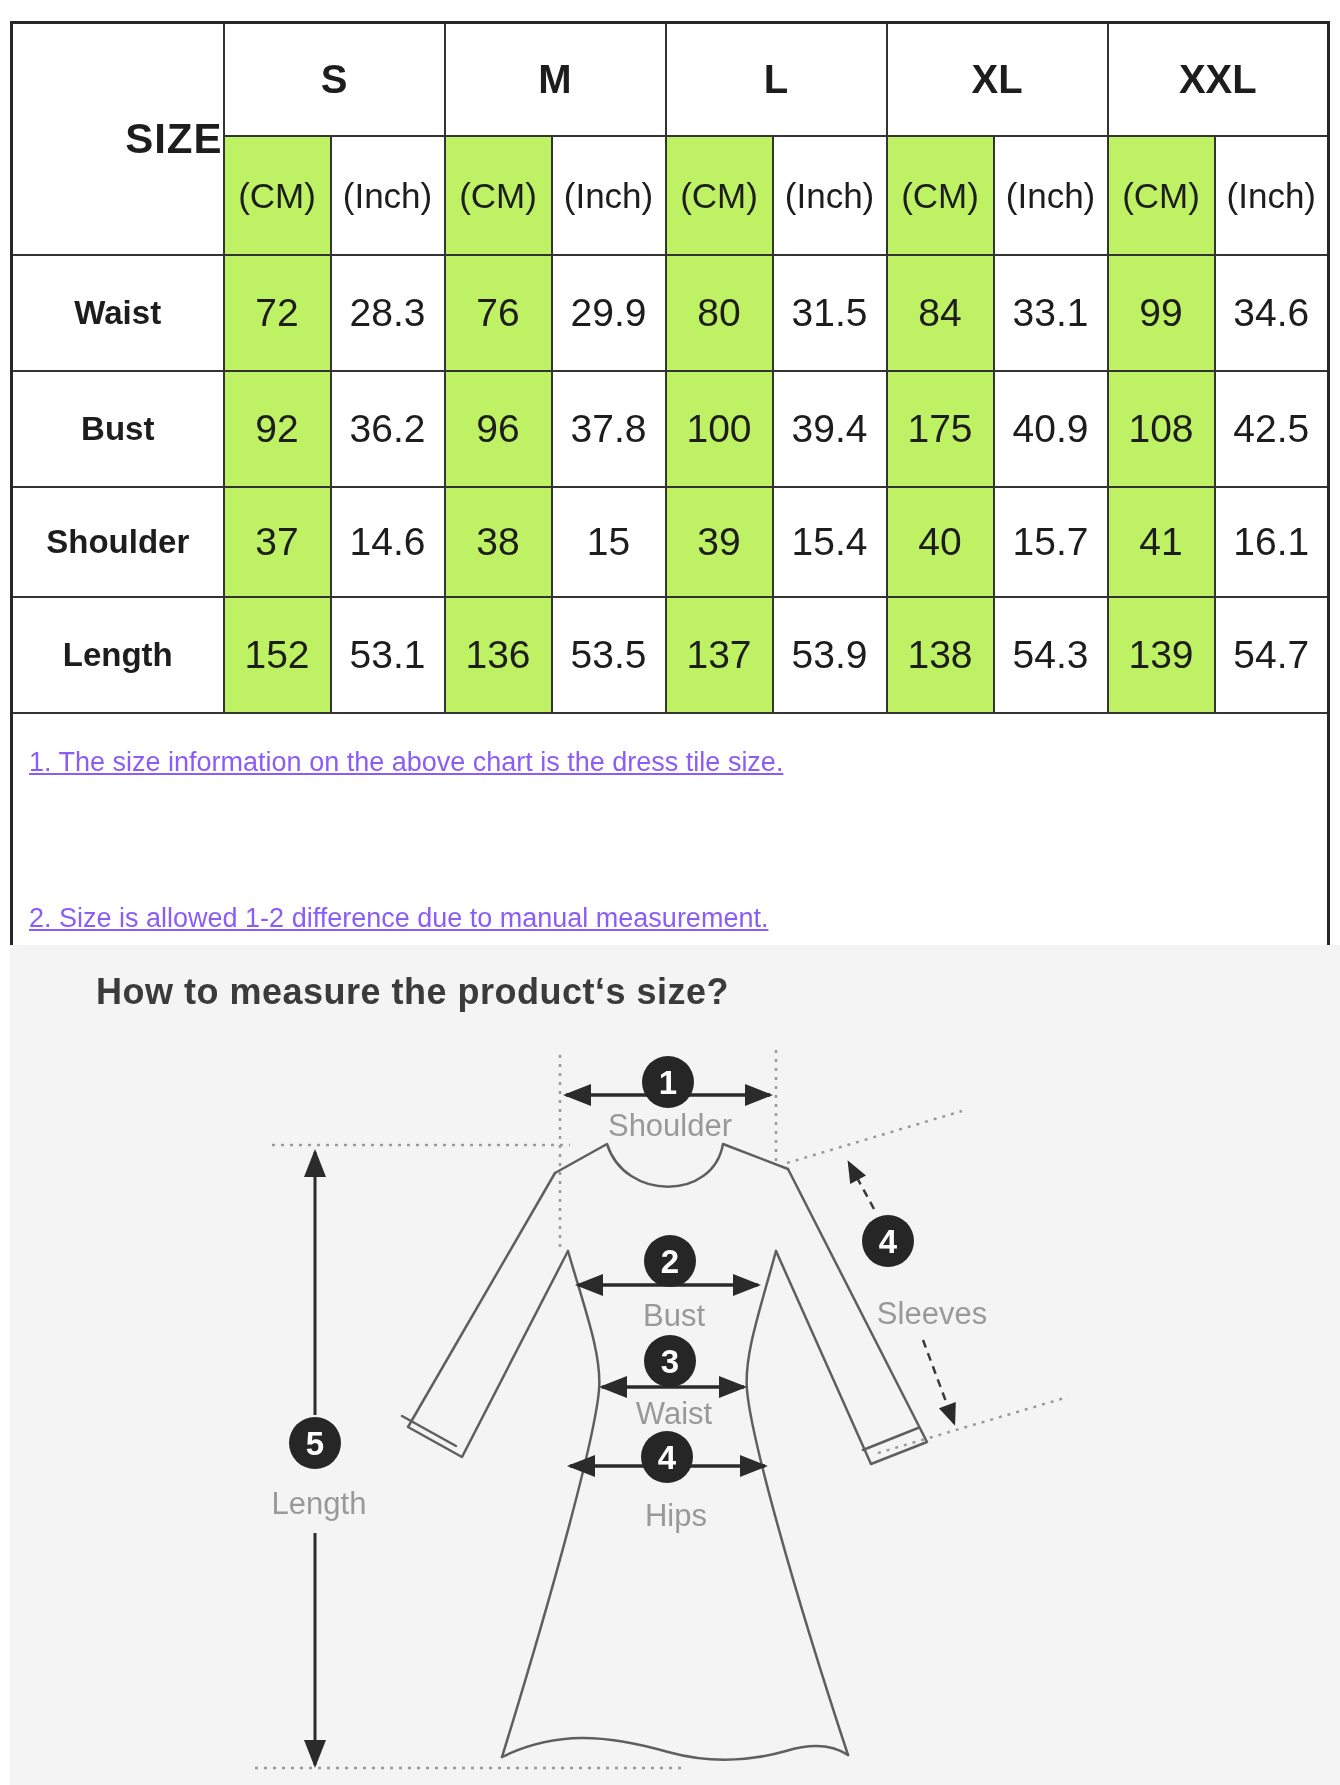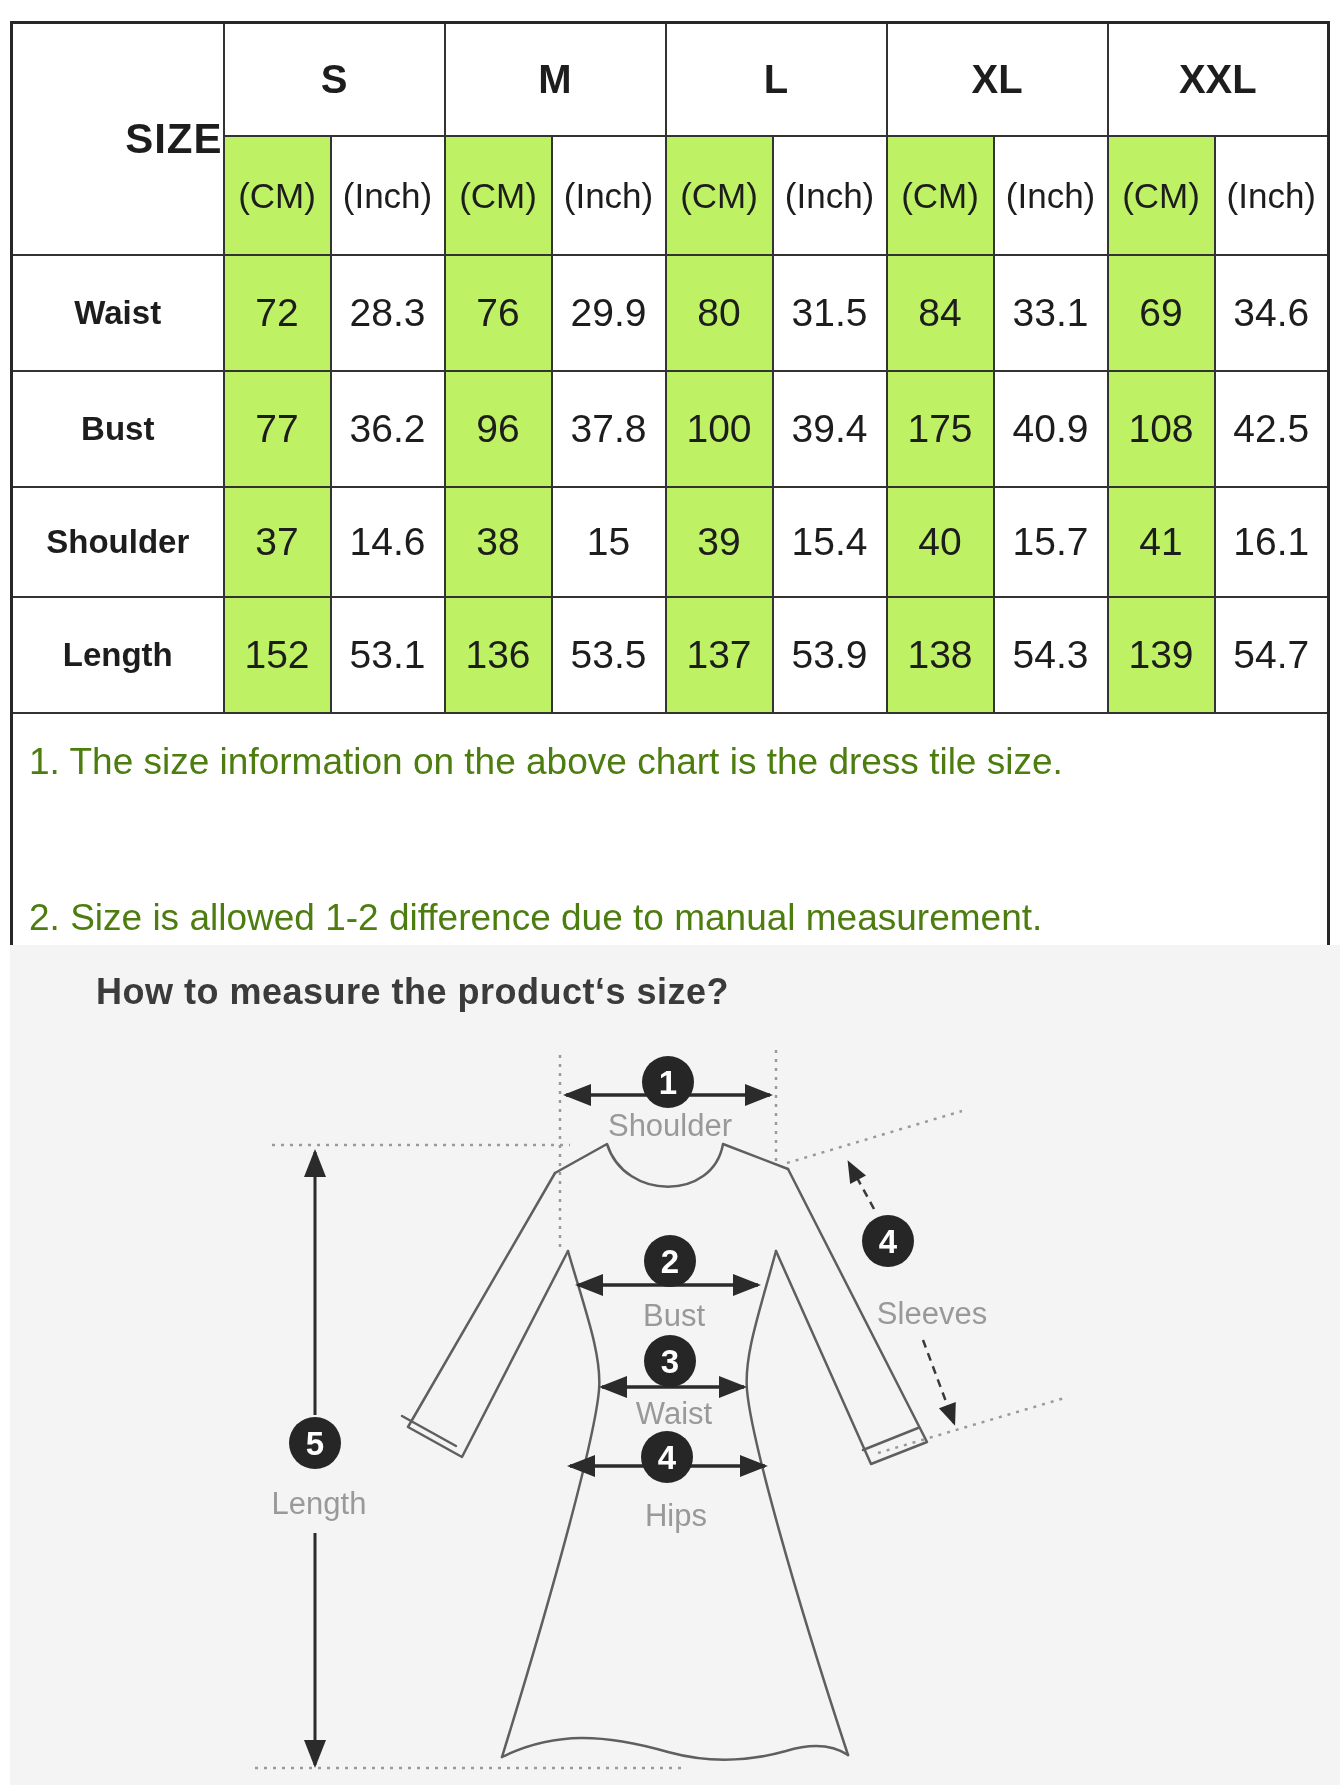--- a/index.html
+++ b/index.html
@@ -23,21 +23,21 @@
   td.unit{font-size:35px;height:117px;}
   td.cm{background:#bef264;}
   td.row-label{font-size:33px;font-weight:bold;}
   td.val{font-size:39px;margin-left:32px;}
   tr.r-waist td{height:114px;}
   tr.r-bust td{height:114px;}
   tr.r-shoulder td{height:108px;}
   tr.r-length td{height:114px;}
   td.notes-cell{height:232px;vertical-align:top;text-align:left;}
   .notes-wrap{padding:30px 20px 0 16px;}
-  .note-line{font-size:37px;color:#4d7c0f;line-height:36px;}
+  .note-line{font-size:27px;color:#8b5cf6;line-height:36px;text-decoration:underline;}
   .note-line + .note-line{margin-top:120px;}
   
   .guide-panel{
     position:absolute;left:10px;top:945px;width:1340px;height:840px;
     background:#f4f4f4;
   }
   .guide-title{
     position:absolute;left:86px;top:26px;
     font-size:36px;font-weight:bold;color:#3b3b3b;letter-spacing:.5px;
   }
@@ -90,26 +90,26 @@
   <tr class="r-waist">
     <td class="row-label">Waist</td>
     <td class="val cm">72</td>
     <td class="val">28.3</td>
     <td class="val cm">76</td>
     <td class="val">29.9</td>
     <td class="val cm">80</td>
     <td class="val">31.5</td>
     <td class="val cm">84</td>
     <td class="val">33.1</td>
-    <td class="val cm">69</td>
+    <td class="val cm">99</td>
     <td class="val">34.6</td>
   </tr>
   <tr class="r-bust">
     <td class="row-label">Bust</td>
-    <td class="val cm">77</td>
+    <td class="val cm">92</td>
     <td class="val">36.2</td>
     <td class="val cm">96</td>
     <td class="val">37.8</td>
     <td class="val cm">100</td>
     <td class="val">39.4</td>
     <td class="val cm">175</td>
     <td class="val">40.9</td>
     <td class="val cm">108</td>
     <td class="val">42.5</td>
   </tr>

